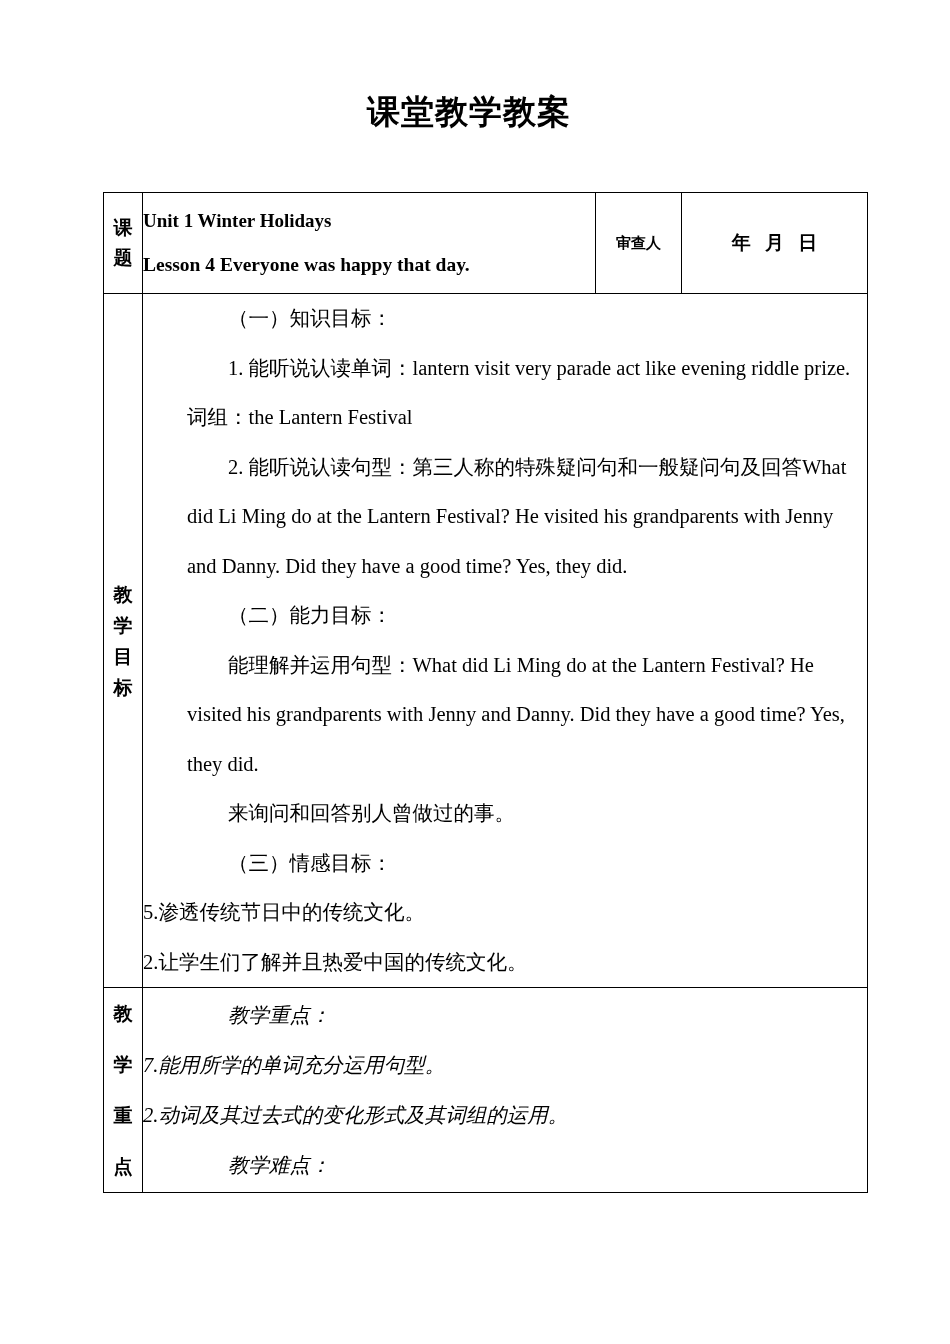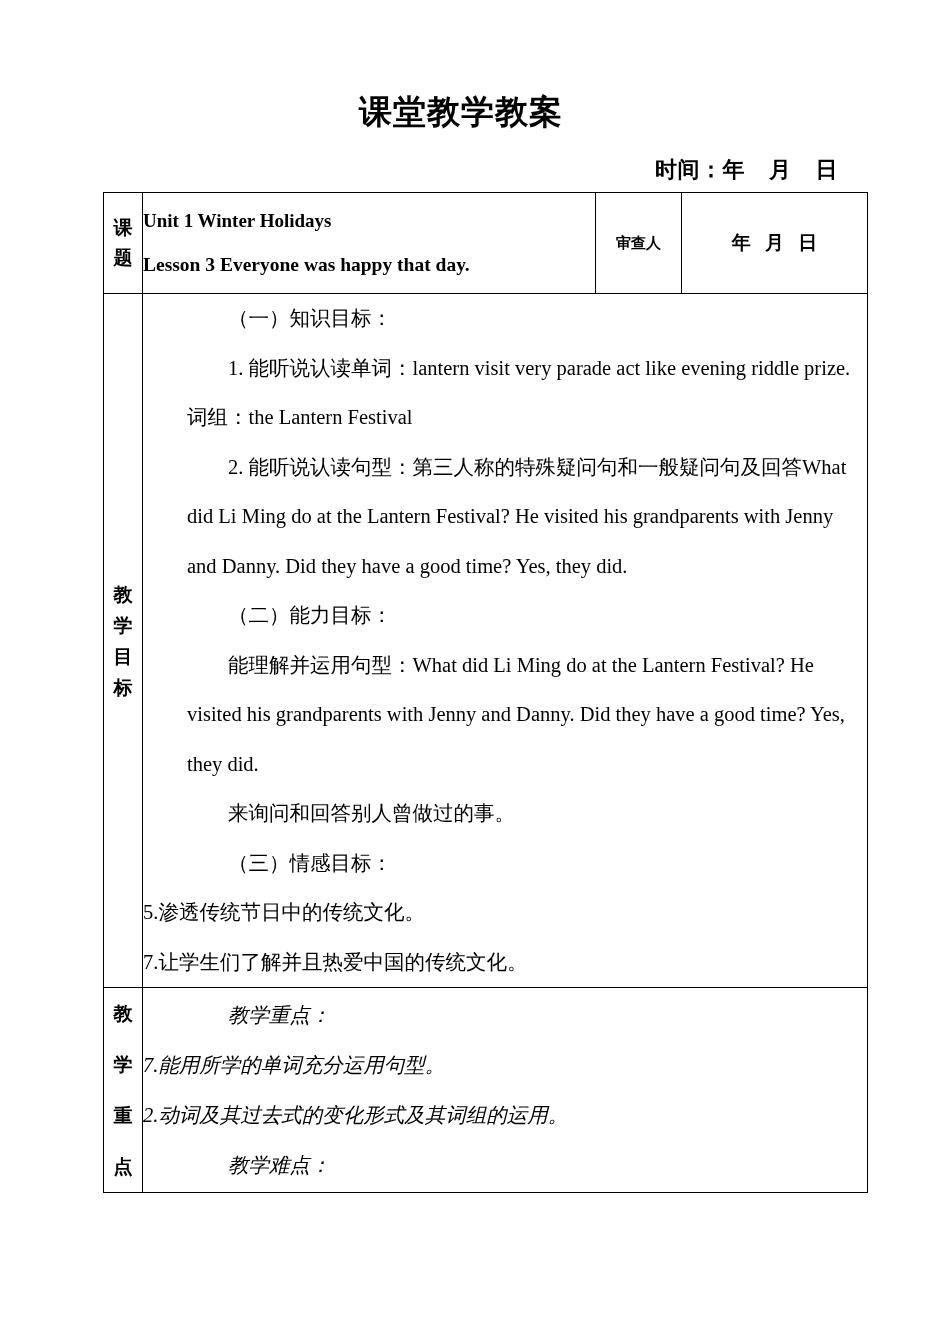--- a/index.html
+++ b/index.html
@@ -19,21 +19,21 @@
   .page {
     position: relative;
     width: 950px;
     height: 1344px;
     box-sizing: border-box;
   }
 
   
   .doc-title {
     position: absolute;
-    left: 8px;
+    left: 16px;
     top: 92px;
     width: 906px;
     text-align: center;
     font-size: 33px;
     font-weight: bold;
     letter-spacing: 1px;
     line-height: 40px;
     font-family: "Liberation Serif", "DejaVu Serif", serif;
   }
 
@@ -132,39 +132,38 @@
   }
   .focus-cell .para { line-height: 50px; }
 </style>
 </head>
 <body>
 
 <div class="page">
 
   <div class="doc-title">课堂教学教案</div>
 
-  <div class="date-line">时间：年    月    日</div>
 
   <table class="tbl">
     <colgroup>
       <col style="width:39px">
       <col style="width:453px">
       <col style="width:86px">
       <col style="width:186px">
     </colgroup>
     <tbody>
 
       <tr>
         <td class="vlabel ct">
           <span class="vchar">课</span>
           <span class="vchar">题</span>
         </td>
         <td class="topic-cell">
           <div class="topic-line">Unit 1 Winter Holidays</div>
-          <div class="topic-line l2">Lesson 3 Everyone was happy that day.</div>
+          <div class="topic-line l2">Lesson 4 Everyone was happy that day.</div>
         </td>
         <td class="reviewer-cell">审查人</td>
         <td class="reviewdate-cell">年   月   日</td>
       </tr>
 
       <tr>
         <td class="vlabel goals">
           <span class="vchar">教</span>
           <span class="vchar">学</span>
           <span class="vchar">目</span>
@@ -172,21 +171,21 @@
         </td>
         <td class="body-cell" colspan="3">
           <div class="para indent">（一）知识目标：</div>
           <div class="para indent">1. 能听说认读单词：lantern visit very parade act like evening riddle prize.词组：the Lantern Festival</div>
           <div class="para indent">2. 能听说认读句型：第三人称的特殊疑问句和一般疑问句及回答What did Li Ming do at the Lantern Festival? He visited his grandparents with Jenny and Danny. Did they have a good time? Yes, they did.</div>
           <div class="para indent">（二）能力目标：</div>
           <div class="para indent">能理解并运用句型：What did Li Ming do at the Lantern Festival? He visited his grandparents with Jenny and Danny. Did they have a good time? Yes, they did.</div>
           <div class="para indent">来询问和回答别人曾做过的事。</div>
           <div class="para indent">（三）情感目标：</div>
           <div class="para">5.渗透传统节日中的传统文化。</div>
-          <div class="para">7.让学生们了解并且热爱中国的传统文化。</div>
+          <div class="para">2.让学生们了解并且热爱中国的传统文化。</div>
         </td>
       </tr>
 
       <tr>
         <td class="vlabel focus">
           <span class="vchar">教</span>
           <span class="vchar">学</span>
           <span class="vchar">重</span>
           <span class="vchar">点</span>
         </td>

